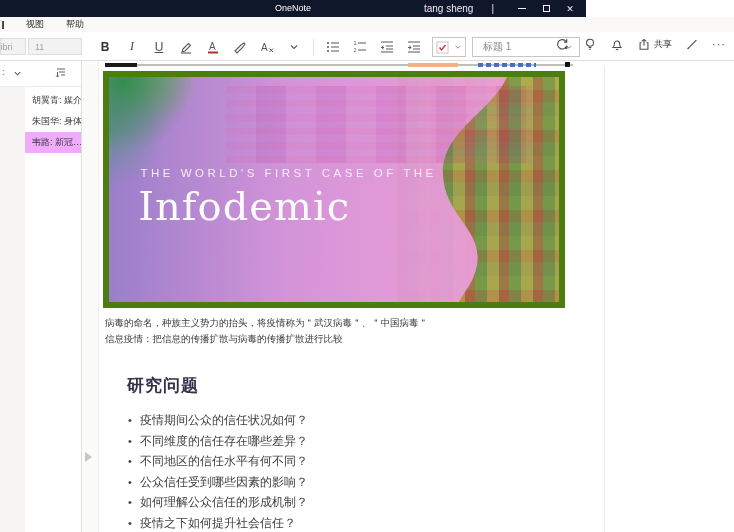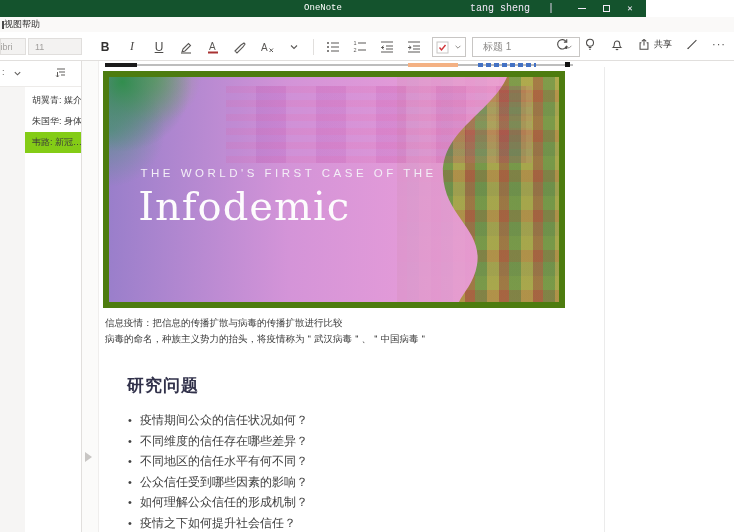--- a/index.html
+++ b/index.html
@@ -1,35 +1,35 @@
 <!DOCTYPE html>
 <html><head>
 <meta charset="utf-8">
 <style>
   * { margin:0; padding:0; box-sizing:border-box; }
   html,body { width:734px; height:532px; overflow:hidden; }
   body { font-family:"Liberation Sans", sans-serif; background:#ffffff; position:relative; }
   svg { display:block; }
 
   
-  .titlebar { position:absolute; left:0; top:0; width:646px; height:17px; background:#14532d;font-family:Liberation Mono, monospace; }
+  .titlebar { position:absolute; left:0; top:0; width:586px; height:17px; background:#0f172a; }
   .titlebar .app-title { position:absolute; left:0; right:0; top:0; height:17px; line-height:17px;
       text-align:center; color:#ffffff; font-size:9px; }
   .tb-right { position:absolute; right:4px; top:0; height:17px; display:flex; align-items:center; gap:0; }
   .tb-right .user { color:#f2e8f8; font-size:10px; margin-right:18px; }
   .tb-right .sep { color:#e9d9f3; font-size:10px; margin-right:16px; }
   .winbtn { width:24px; height:17px; display:flex; align-items:center; justify-content:center; color:#f4ecf9; font-size:9px; }
   .winbtn .min-glyph { width:8px; height:1px; background:#f4ecf9; }
   .winbtn .restore-glyph { width:7px; height:7px; border:1px solid #f4ecf9; }
 
   
   .menubar { position:absolute; left:0; top:17px; width:734px; height:15px; background:#faf9f8;
       display:flex; align-items:center; font-size:9px; color:#323130; }
   .menubar .clip-mark { width:2px; height:8px; background:#4a4a4a; margin-left:2px; }
-  .menubar .menu-item { }
+  .menubar .menu-item { margin-left:22px; }
 
   
   .toolbar { position:absolute; left:0; top:32px; width:734px; height:29px; background:#ffffff;
       border-bottom:1px solid #e1dfdd; }
   .fontbox { position:absolute; top:6px; height:17px; background:#f3f2f1; border:1px solid #e0dedc;
       font-size:9px; color:#a19f9d; display:flex; align-items:center; overflow:hidden; }
   .fontbox.name { left:0; width:26px; }
   .fontbox.name span { margin-left:-14px; white-space:nowrap; }
   .fontbox.size { left:28px; width:54px; padding-left:6px; }
   .fmt-group { position:absolute; left:97px; top:4px; display:flex; align-items:center; gap:11px; height:21px; }
@@ -54,21 +54,21 @@
   .pane-divider { position:absolute; left:81px; top:61px; width:1px; height:471px; background:#e1dfdd; }
   .canvas-gap { position:absolute; left:82px; top:61px; width:17px; height:471px; background:#fbfbfa; }
   .gap-line { position:absolute; left:98px; top:61px; width:1px; height:471px; background:#efeeed; }
   .side-header { position:absolute; left:0; top:61px; width:81px; height:26px; border-bottom:1px solid #edebe9;
       background:#ffffff; }
   .side-header .nb-chevron { position:absolute; left:13px; top:8px; }
   .side-header .nb-tail { position:absolute; left:2px; top:6px; font-size:9px; color:#605e5c; }
   .side-header .sort { position:absolute; right:14px; top:6px; }
   .page-item { position:absolute; left:25px; width:56px; height:21px; font-size:9px; color:#3b3b3b;
       line-height:21px; padding-left:7px; white-space:nowrap; overflow:hidden; }
-  .page-item.selected { background:#84cc16; }
+  .page-item.selected { background:#f0abfc; }
 
   
   .page-canvas { position:absolute; left:99px; top:61px; width:635px; height:471px; background:#ffffff; }
   .page-divider { position:absolute; left:604px; top:67px; width:1px; height:465px; background:#ebebeb; }
 
   .clip-row { position:absolute; left:99px; top:62px; width:480px; height:6px; }
   .clip-row .track { position:absolute; left:6px; top:2px; width:468px; height:2px; background:#bdbdbd; }
   .clip-row .black-seg { position:absolute; left:6px; top:1px; width:32px; height:4px; background:#1b1b1b; }
   .clip-row .orange-seg { position:absolute; left:309px; top:1px; width:50px; height:4px; background:#f4b183; }
   .clip-row .blue-dashes { position:absolute; left:379px; top:1px; width:58px; height:4px;
@@ -310,22 +310,22 @@
       <path d="M0,0 L398,0 C 382,36 332,54 334,98 C 336,140 374,152 368,188 C 365,206 354,216 350,225 L0,225 Z" fill="url(#pg)" opacity="0.93"></path>
     </svg>
     <div class="mag-rows"></div>
     <div class="foliage"></div>
     <div class="banner-kicker">THE WORLD'S FIRST CASE OF THE</div>
     <div class="banner-title">Infodemic</div>
   </div>
 </div>
 
 <div class="notes">
+  <div>病毒的命名，种族主义势力的抬头，将疫情称为＂武汉病毒＂、＂中国病毒＂</div>
   <div>信息疫情：把信息的传播扩散与病毒的传播扩散进行比较</div>
-  <div>病毒的命名，种族主义势力的抬头，将疫情称为＂武汉病毒＂、＂中国病毒＂</div>
 </div>
 
 <div class="heading">研究问题</div>
 
 <div class="bullets">
   <div class="bullet-line">
       <span class="dot">•</span>
       <span>疫情期间公众的信任状况如何？</span>
     </div>
   <div class="bullet-line">

